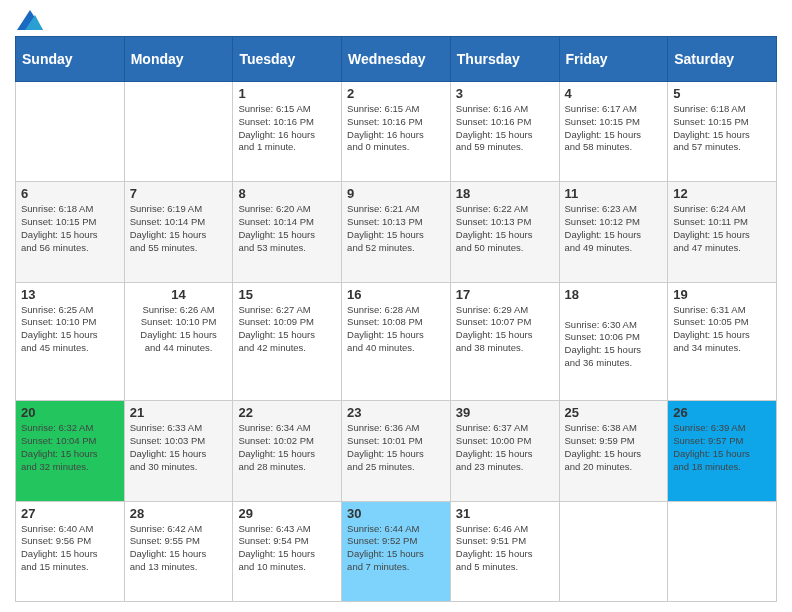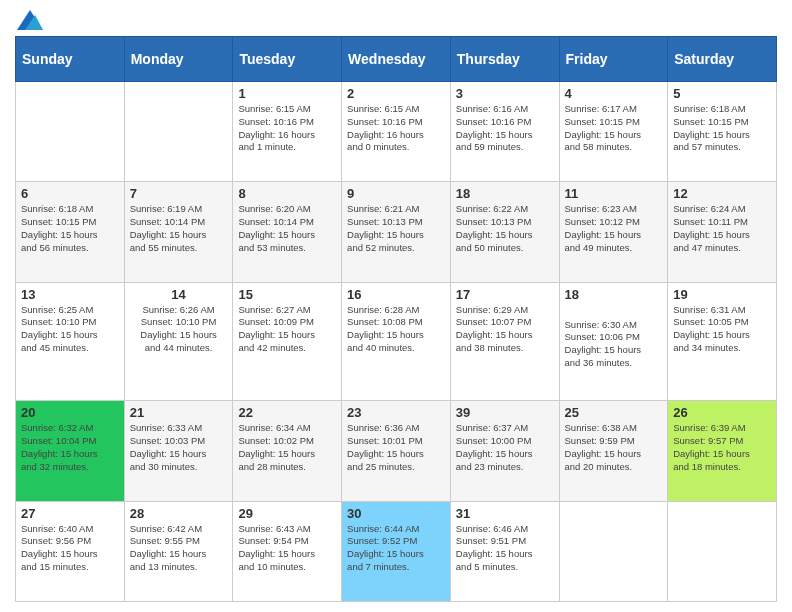--- a/index.html
+++ b/index.html
@@ -297,21 +297,21 @@
 Daylight: 15 hours
 and 23 minutes.</div>
           </td>
           <td style="background-color: rgb(245, 245, 245);">
             <div class="day-number">25</div>
             <div class="day-info" style="white-space: pre-line;">Sunrise: 6:38 AM
 Sunset: 9:59 PM
 Daylight: 15 hours
 and 20 minutes.</div>
           </td>
-          <td style="background-color: #bef264;">
+          <td style="background-color: #0ea5e9;">
             <div class="day-number">26</div>
             <div class="day-info" style="white-space: pre-line;">Sunrise: 6:39 AM
 Sunset: 9:57 PM
 Daylight: 15 hours
 and 18 minutes.</div>
           </td>
         </tr>
         <tr>
           <td style="background-color: rgb(255, 255, 255);">
             <div class="day-number">27</div>

